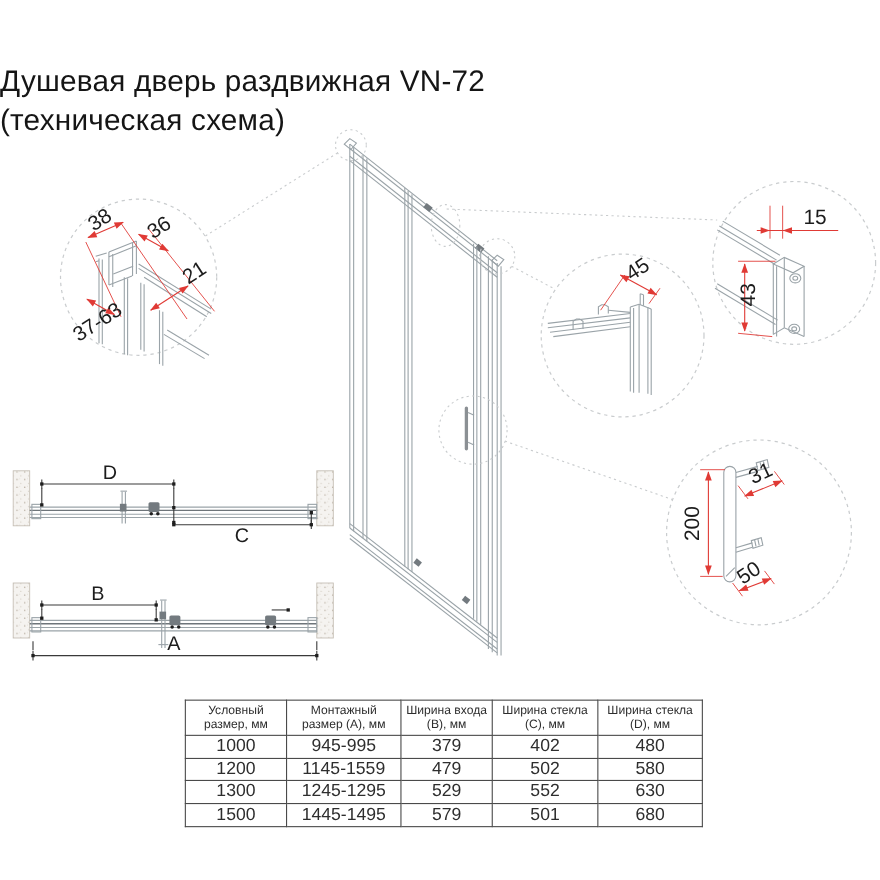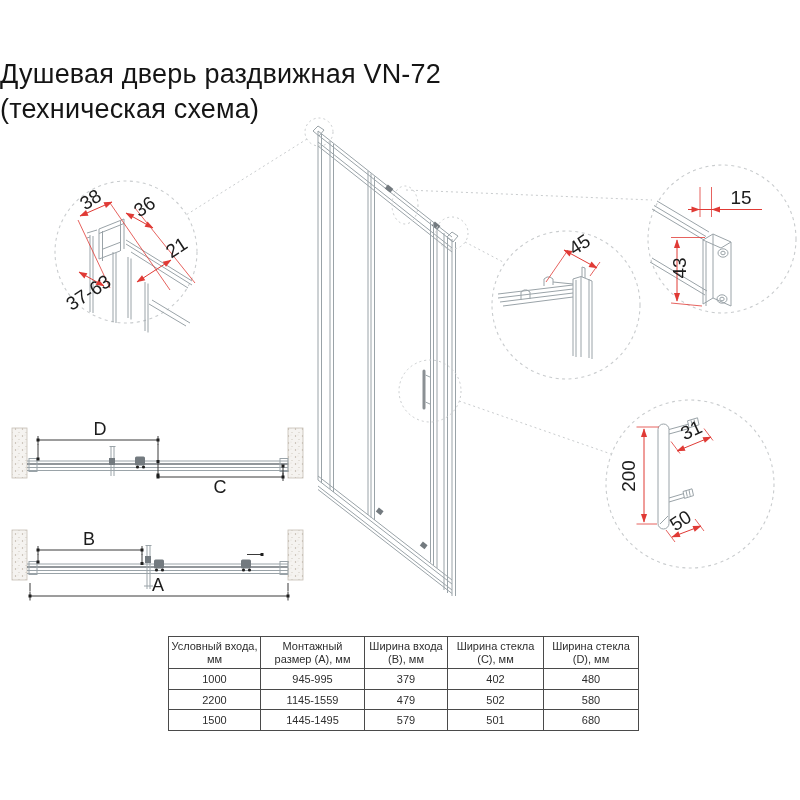--- a/index.html
+++ b/index.html
@@ -30,21 +30,21 @@
 
   table.size-table {
     position:absolute; left:168px; top:636px;
     border-collapse:collapse; table-layout:fixed;
   }
   .size-table th, .size-table td {
     border:1px solid #4a4a4a; text-align:center; vertical-align:middle;
     color:#2e2e2e; font-weight:400; overflow:hidden;
   }
   .size-table th { font-size:11px; line-height:13px; height:29px; padding:1px 2px; }
-  .size-table td { font-size:11px; height:19.7px; padding:0 2px; }
+  .size-table td { font-size:16px; height:19.7px; padding:0 2px; }
 </style>
 </head>
 <body>
 
 <div class="stage">
 
   <div class="title">
     <div>Душевая дверь раздвижная VN-72</div>
     <div>(техническая схема)</div>
   </div>
@@ -328,41 +328,48 @@
   <table class="size-table">
     <colgroup>
       <col style="width:92px">
         <col style="width:104px">
         <col style="width:83px">
       <col style="width:96px">
         <col style="width:95px">
     </colgroup>
     <thead>
       <tr>
-        <th>Условный входа, мм</th>
+        <th>Условный размер, мм</th>
         <th>Монтажный размер (A), мм</th>
         <th>Ширина входа (B), мм</th>
         <th>Ширина стекла (C), мм</th>
         <th>Ширина стекла (D), мм</th>
       </tr>
     </thead>
     <tbody>
       <tr>
         <td>1000</td>
         <td>945-995</td>
         <td>379</td>
         <td>402</td>
         <td>480</td>
       </tr>
       <tr>
-        <td>2200</td>
+        <td>1200</td>
         <td>1145-1559</td>
         <td>479</td>
         <td>502</td>
         <td>580</td>
+      </tr>
+      <tr>
+        <td>1300</td>
+        <td>1245-1295</td>
+        <td>529</td>
+        <td>552</td>
+        <td>630</td>
       </tr>
       <tr>
         <td>1500</td>
         <td>1445-1495</td>
         <td>579</td>
         <td>501</td>
         <td>680</td>
       </tr>
     </tbody>
   </table>

